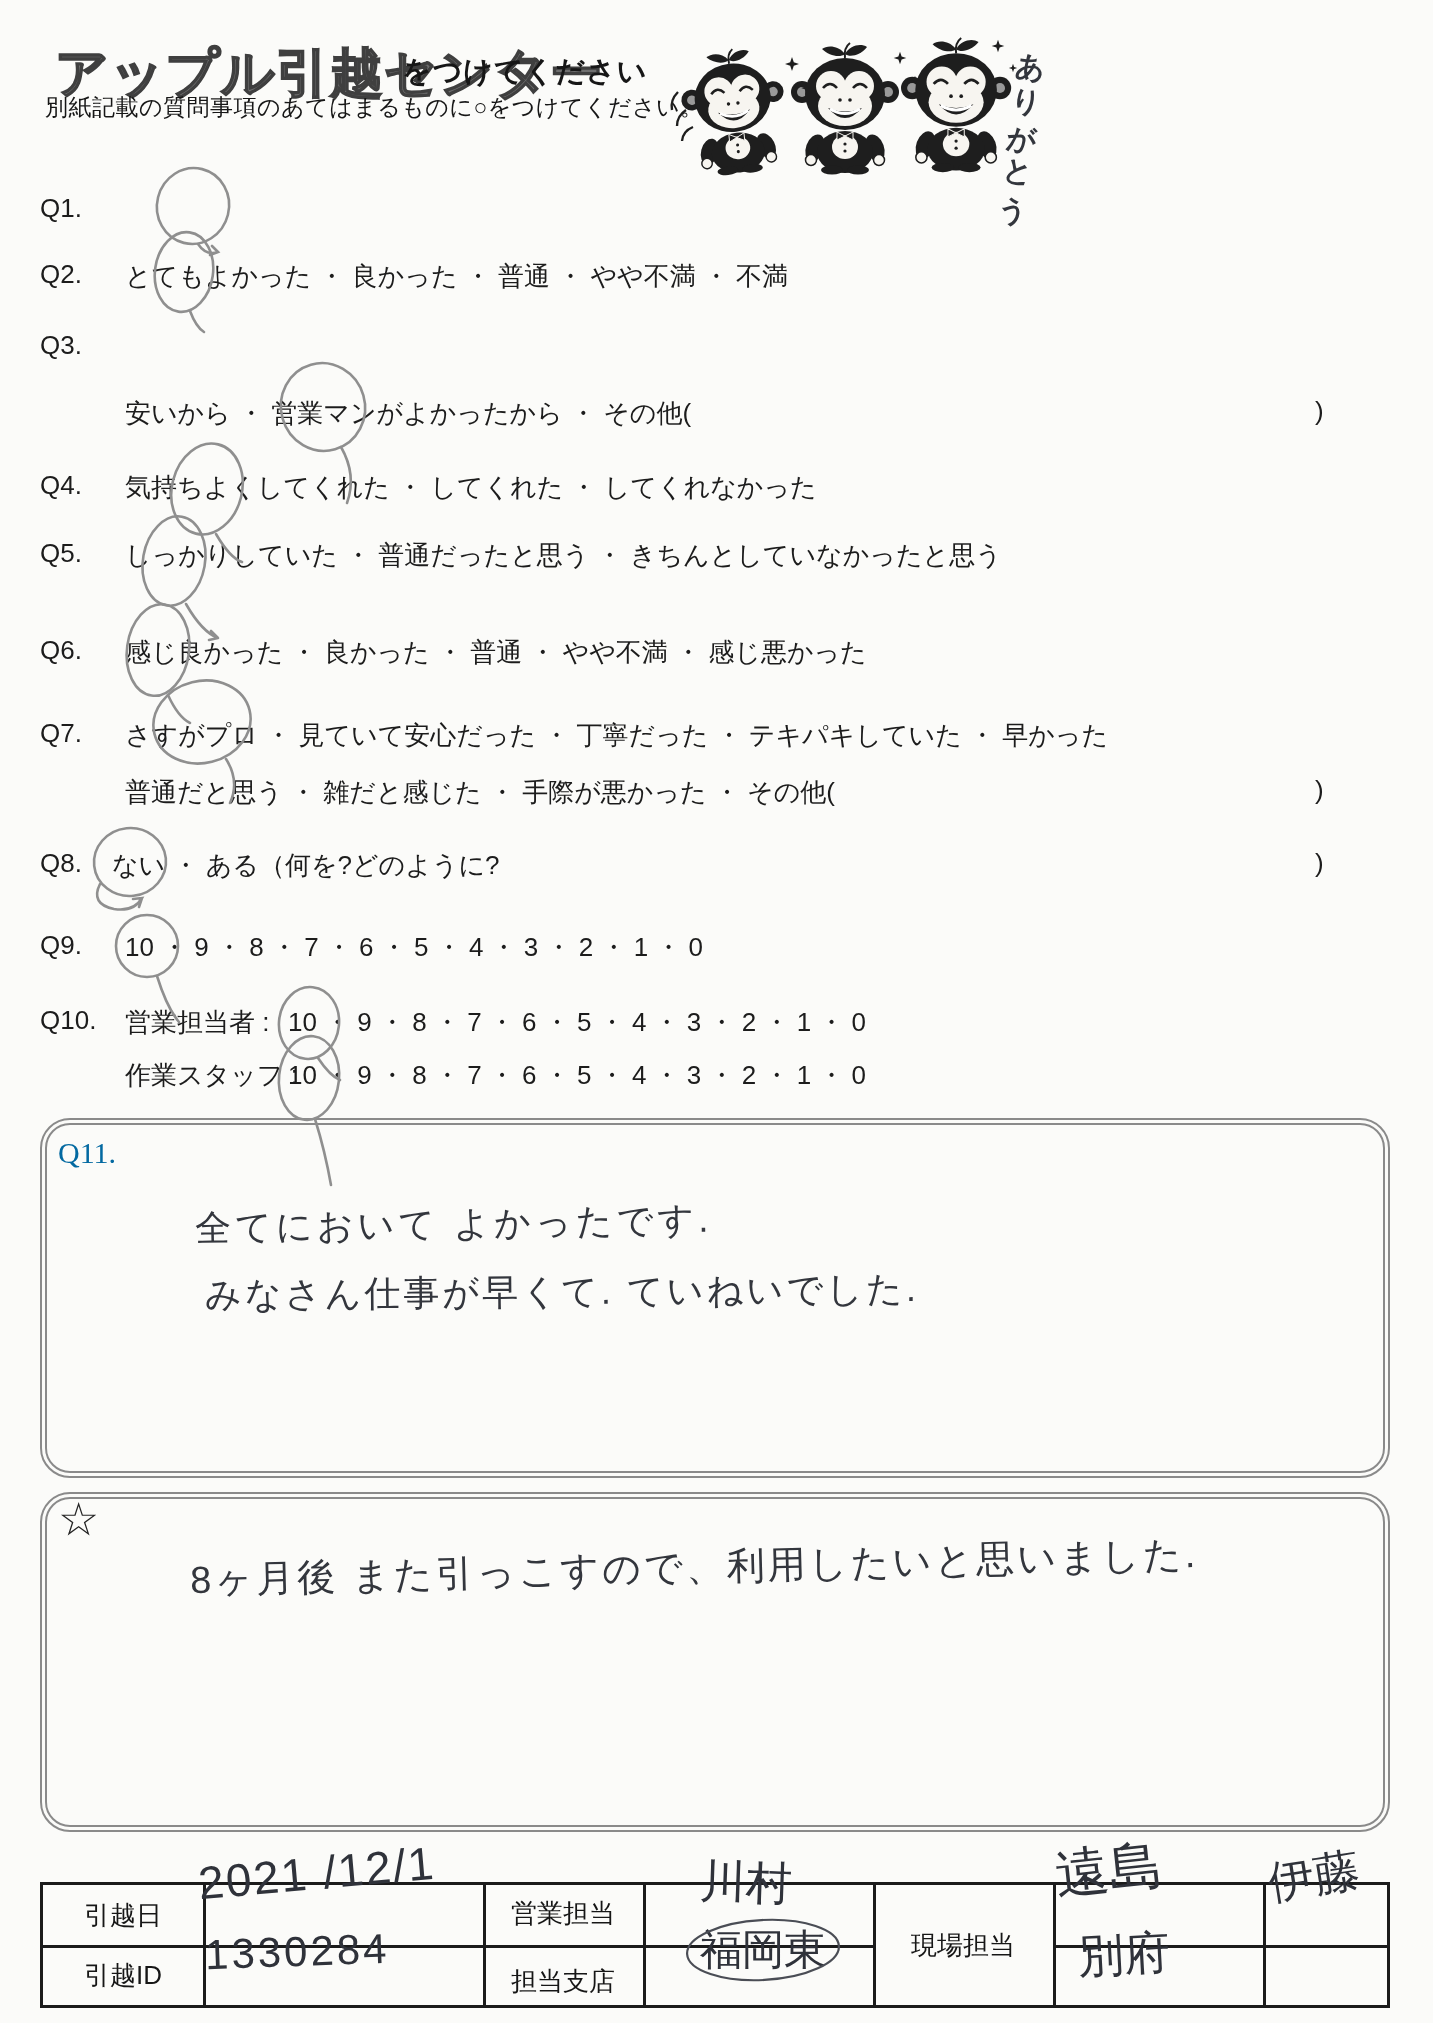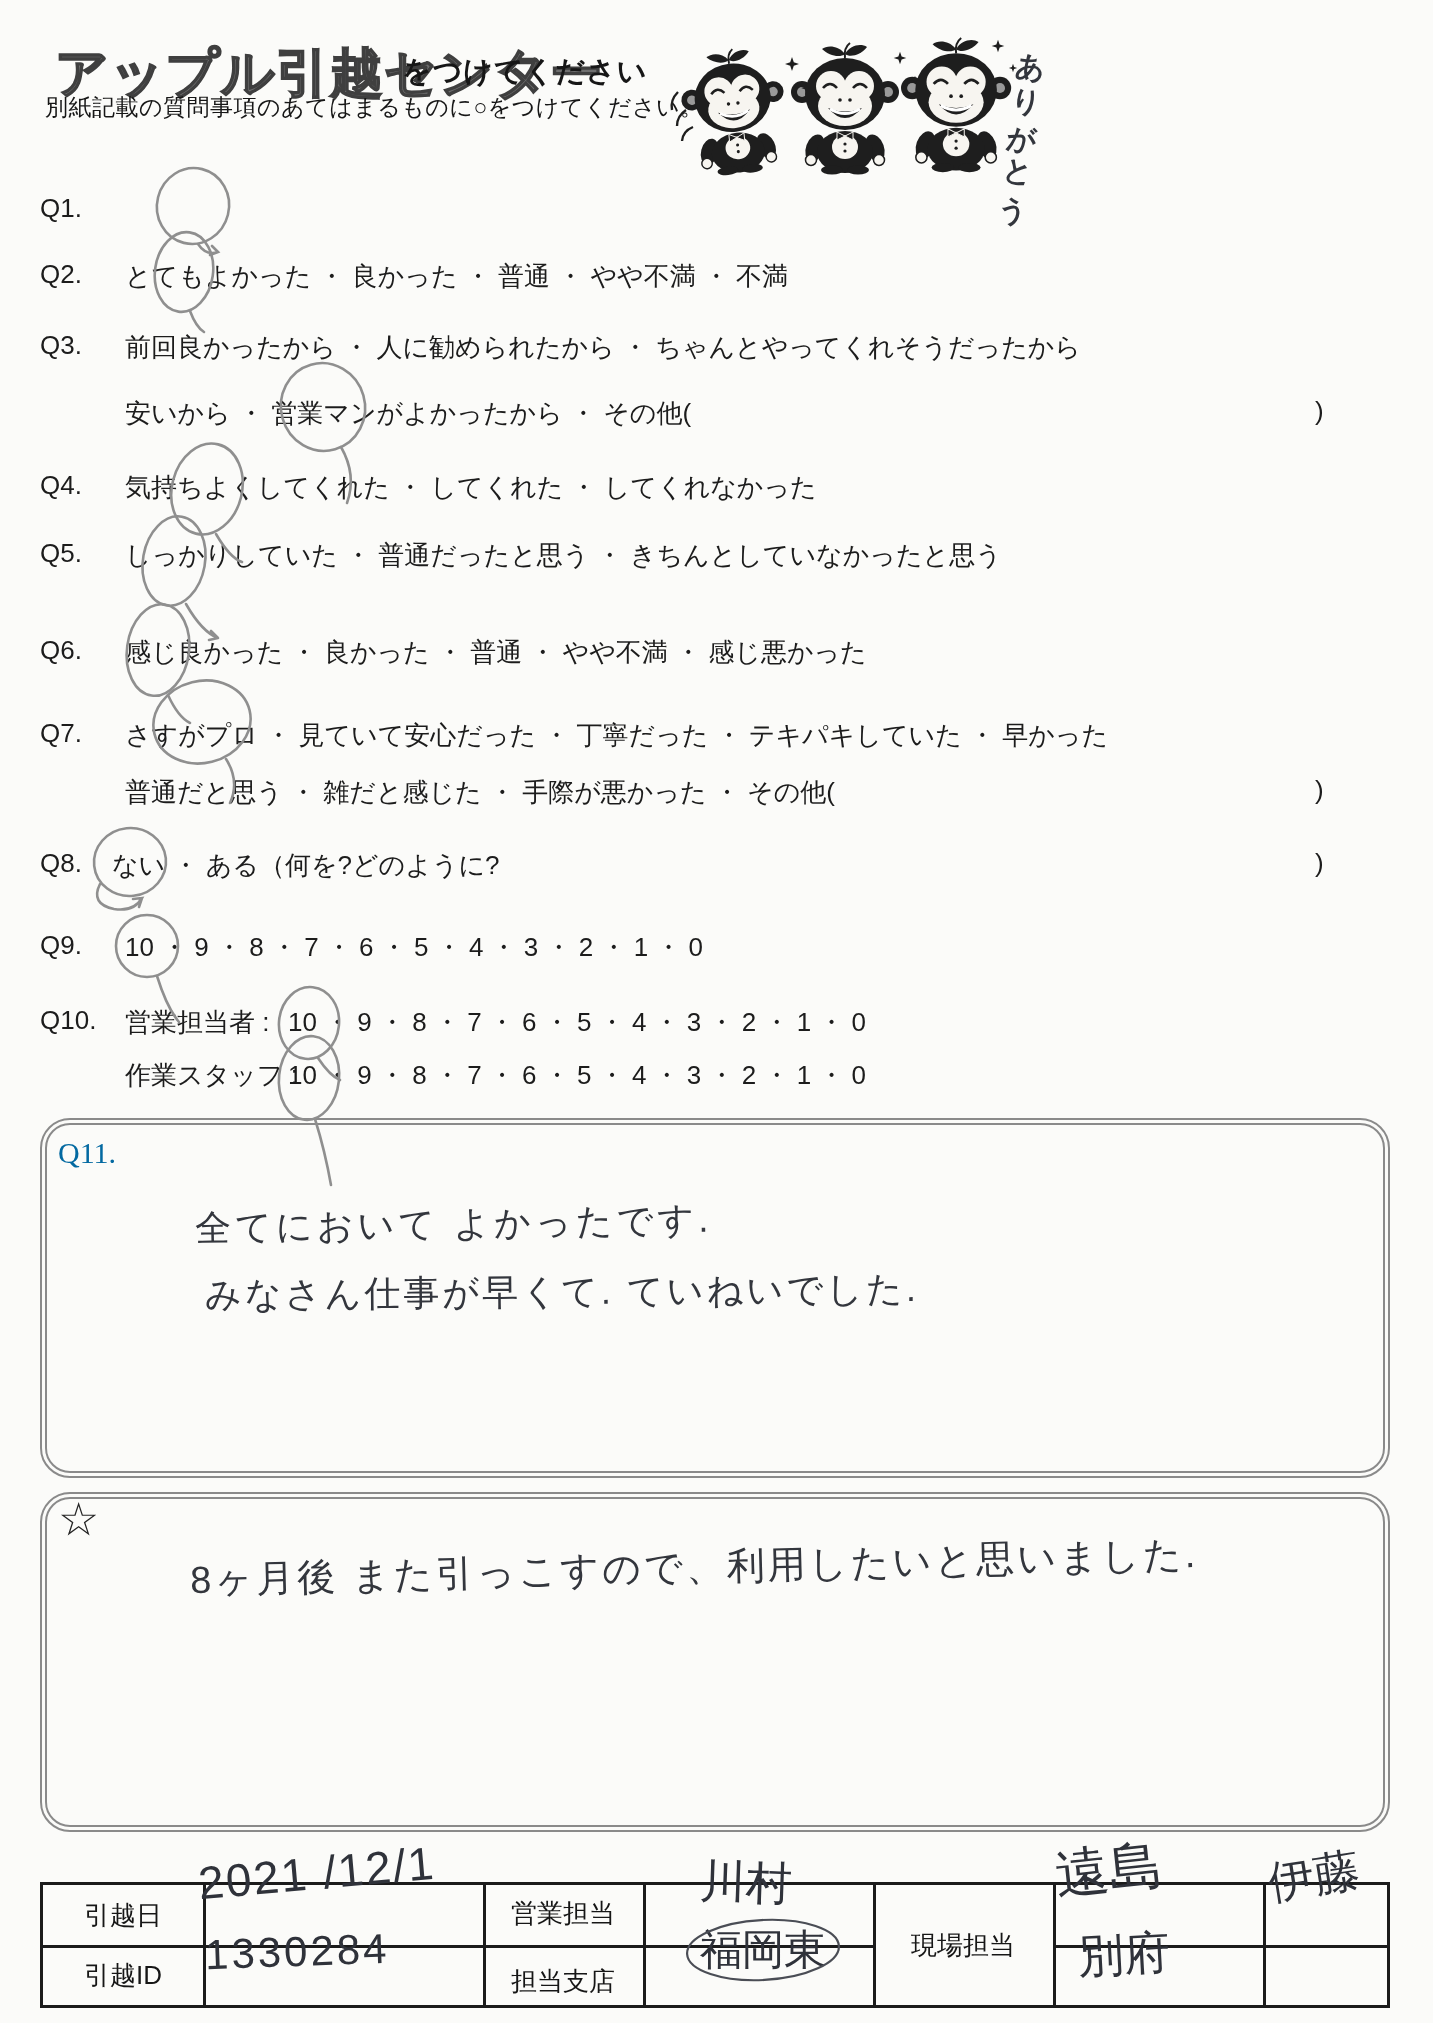--- a/index.html
+++ b/index.html
@@ -120,21 +120,20 @@
 
 <div class="abs qrow" style="top:193px">
   <span class="qlabel">Q1.</span>
 </div>
 <div class="abs qrow" style="top:259px">
   <span class="qlabel">Q2.</span>
   <span class="qopts">とてもよかった ・ 良かった ・ 普通 ・ やや不満 ・ 不満</span>
 </div>
 <div class="abs qrow" style="top:330px">
   <span class="qlabel">Q3.</span>
-  <span class="qopts">前回良かったから ・ 人に勧められたから ・ ちゃんとやってくれそうだったから</span>
 </div>
 <div class="abs qrow" style="top:396px">
   <span class="qopts">安いから ・ 営業マンがよかったから ・ その他(</span>
   <span class="close-paren">)</span>
 </div>
 <div class="abs qrow" style="top:470px">
   <span class="qlabel">Q4.</span>
   <span class="qopts">気持ちよくしてくれた ・ してくれた ・ してくれなかった</span>
 </div>
 <div class="abs qrow" style="top:538px">

